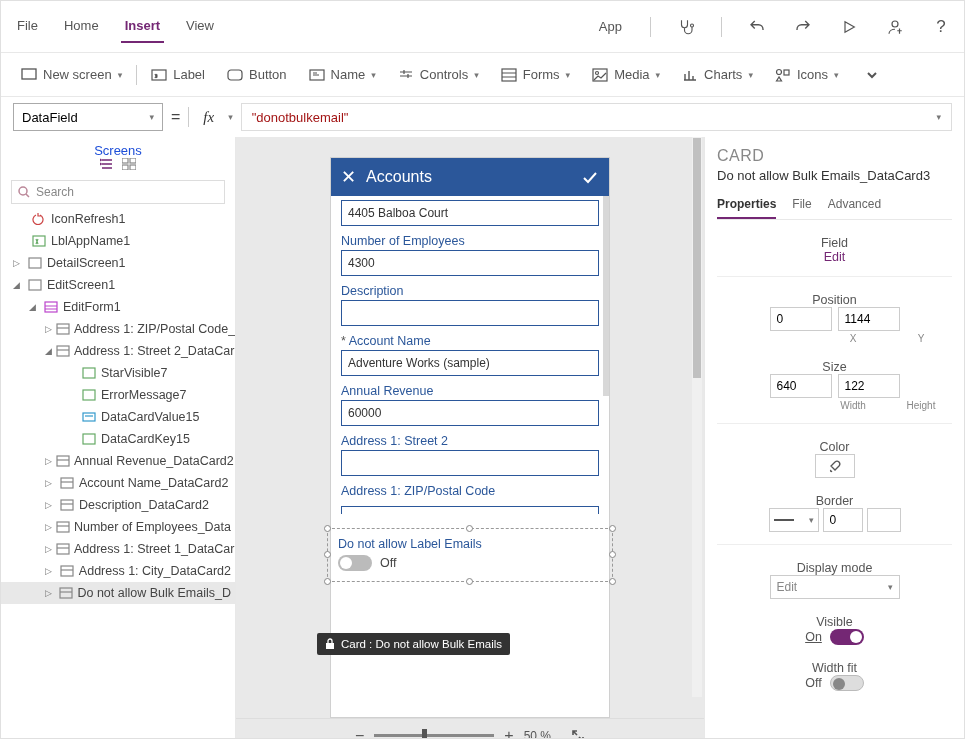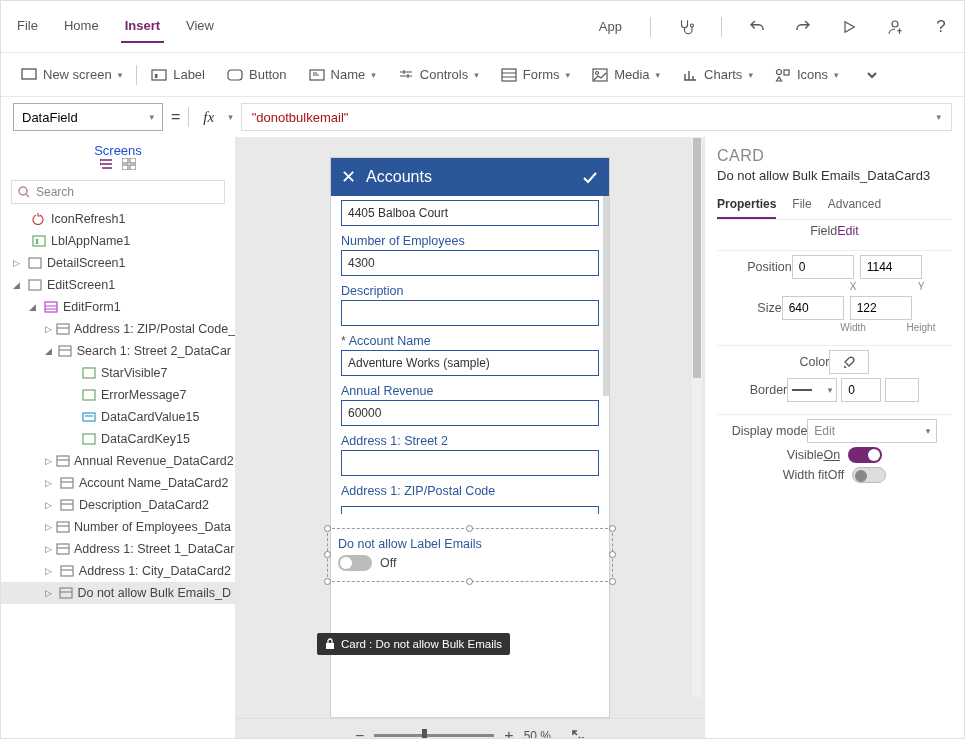--- a/index.html
+++ b/index.html
@@ -53,21 +53,21 @@
 .toggle-knob { width: 12px; height: 12px; border-radius: 50%; background: #fff; position: absolute; top: 2px; left: 2px; }
 .zoom-bar { height: 34px; border-top: 1px solid #ddd; display: flex; align-items: center; justify-content: center; gap: 10px; font-size: 12px; color: #555; }
 .slider { width: 120px; height: 3px; background: #888; position: relative; }
 .slider-knob { width: 5px; height: 14px; background: #555; position: absolute; top: -5px; left: 48px; }
 .props-panel { width: 260px; border-left: 1px solid #e8e8e8; padding: 10px 12px; font-size: 12.5px; color: #555; }
 .card-type { font-size: 16px; color: #888; letter-spacing: .5px; }
 .card-name { font-size: 13px; color: #333; margin: 3px 0 8px 0; }
 .tabs { display: flex; gap: 16px; border-bottom: 1px solid #e8e8e8; }
 .tabs span { padding: 6px 0; font-size: 12px; color: #666; cursor: pointer; }
 .tabs span.active { color: #333; border-bottom: 2px solid #742774; font-weight: 600; }
-.prop-row { display: flex; align-items: center; justify-content: center; margin-top: 4px; }
+.prop-row { display: flex; align-items: center; justify-content: center; margin-top: 16px; flex-direction: column; }
 .prop-row label { color: #555; }
 .edit-link { color: #742774; cursor: pointer; }
 .xy-group { display: flex; gap: 6px; }
 .small-input { width: 62px; height: 24px; border: 1px solid #ccc; padding: 0 6px; font-size: 12px; }
 .small-caption { font-size: 10px; color: #888; text-align: center; width: 62px; }
 .xy-caption-row { display: flex; gap: 6px; justify-content: flex-end; margin-top: 2px; }
 .hr { border-top: 1px solid #eee; margin-top: 12px; }
 .swatch { width: 40px; height: 24px; border: 1px solid #ccc; display: flex; align-items: center; justify-content: center; }
 .select-small { border: 1px solid #ccc; height: 24px; width: 130px; padding: 0 6px; font-size: 12px; display:flex; align-items:center; justify-content:space-between; color:#888; }
 .pill { width: 34px; height: 16px; border-radius: 10px; position: relative; }
@@ -322,21 +322,21 @@
           <span>Address 1: ZIP/Postal Code_</span>
         </div>
       <div class="tree-row ind4">
           <span class="arrow">◢</span>
           <span class="tree-ico">
             <svg width="14" height="12" stroke="#888" fill="none" stroke-width="1.2">
               <rect x="1" y="1" width="12" height="10"></rect>
               <path d="M1 5h12"></path>
             </svg>
           </span>
-          <span>Search 1: Street 2_DataCar</span>
+          <span>Address 1: Street 2_DataCar</span>
         </div>
       <div class="tree-row ind5">
           <span class="tree-ico">
             <svg width="14" height="12" stroke="#6a6" fill="none" stroke-width="1.2">
               <rect x="1" y="1" width="12" height="10"></rect>
             </svg>
           </span>
           <span>StarVisible7</span>
         </div>
       <div class="tree-row ind5">

